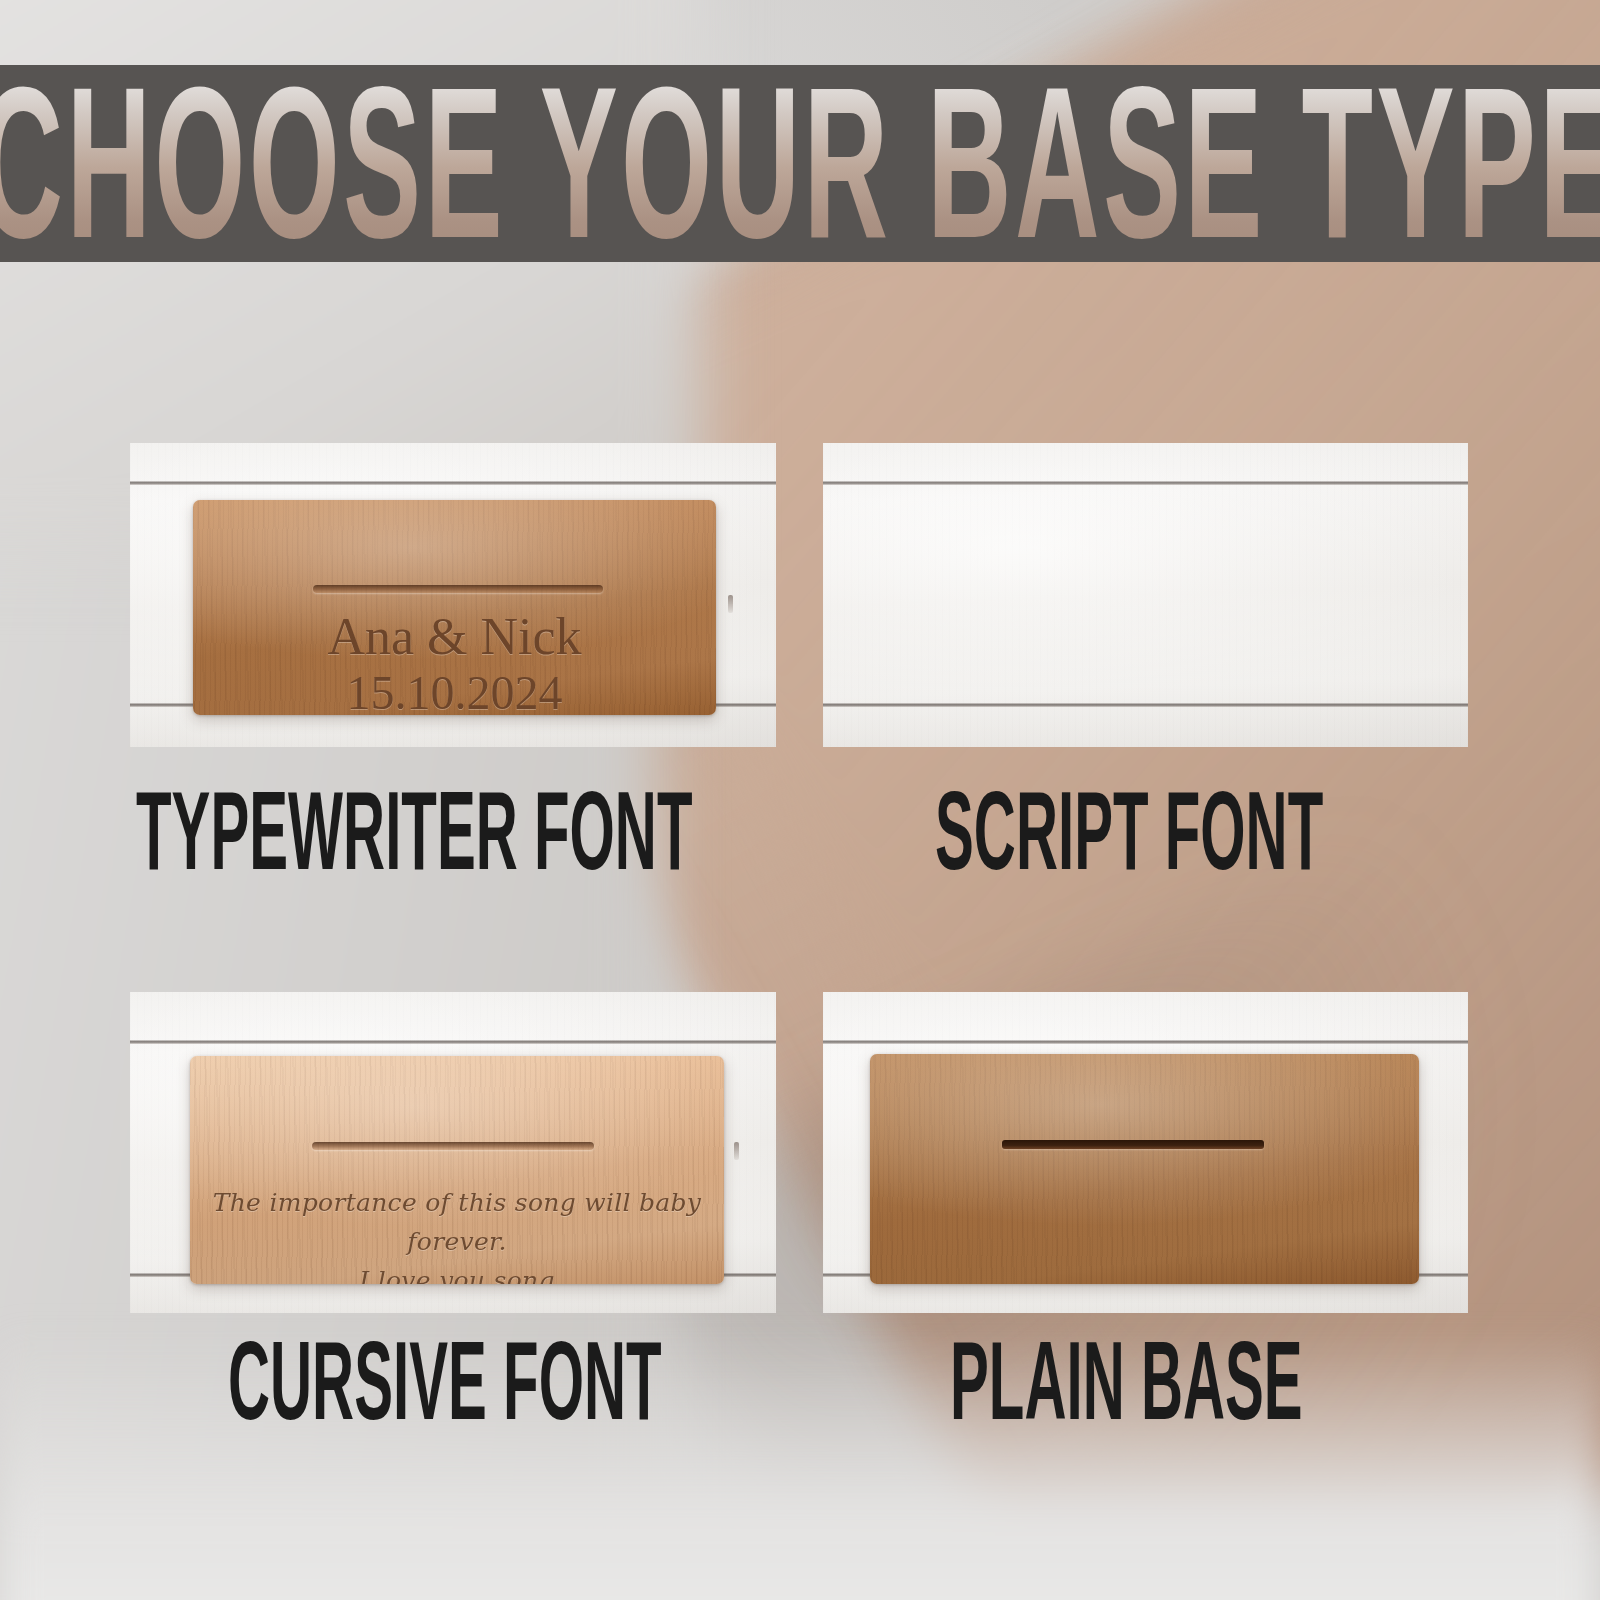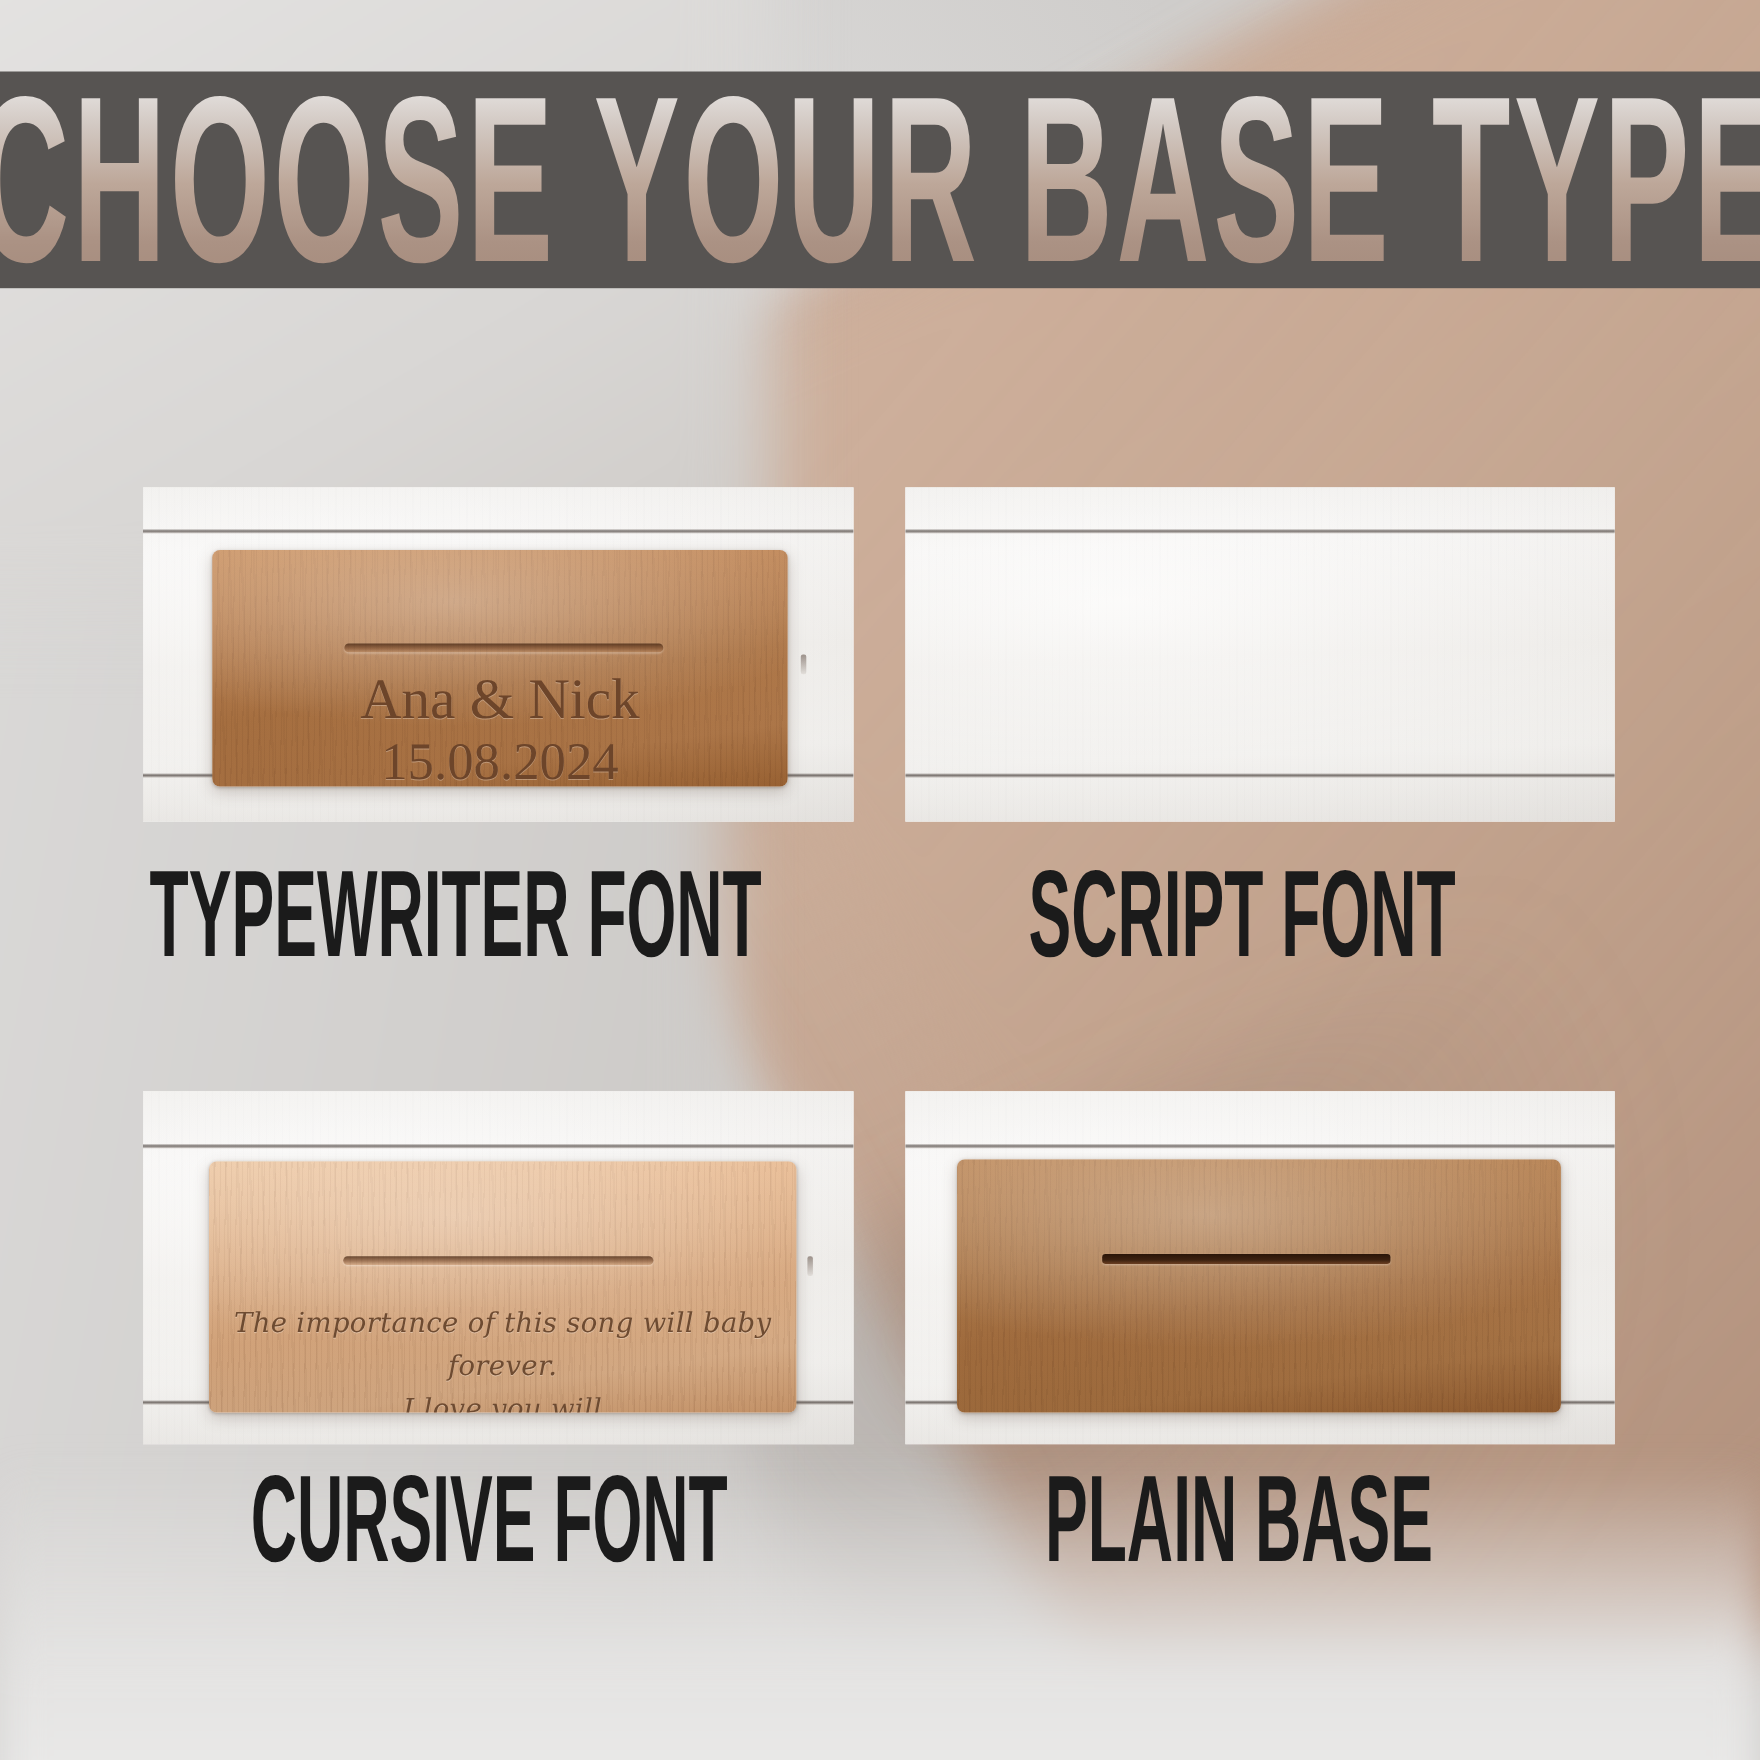--- a/index.html
+++ b/index.html
@@ -217,21 +217,21 @@
     <div class="seam top"></div>
     <div class="seam bot"></div>
     <div class="nail" style="left:598px;top:152px;"></div>
     <div class="base" style="left:63px;top:57px;width:235px;height:68px;width:523px;height:215px;
                 background:linear-gradient(172deg,#c68a56 0%,#bb7e4b 26%,#b0733f 55%,#b87c49 80%,#a96c38 100%);">
       <div class="grain"></div>
       <div class="sheen"></div>
       <div class="slot soft" style="left:120px;top:85px;width:290px;"></div>
       <div class="engrave eng-type" style="top:108px;">
         <div class="line1">Ana &amp; Nick</div>
-        <div class="line2">15.08.2024</div>
+        <div class="line2">15.10.2024</div>
       </div>
     </div>
   </div>
 
   <div class="card r1 c2">
     <div class="plank"></div>
     <div class="plank-shade"></div>
     <div class="seam top"></div>
     <div class="seam bot"></div>
   </div>
@@ -242,21 +242,21 @@
     <div class="seam top"></div>
     <div class="seam bot"></div>
     <div class="nail" style="left:604px;top:150px;"></div>
     <div class="base" style="left:60px;top:64px;width:534px;height:228px;
                 background:linear-gradient(172deg,#ecc49d 0%,#e7b78c 26%,#e0ac7f 56%,#e5b68c 80%,#d9a273 100%);">
       <div class="grain"></div>
       <div class="sheen"></div>
       <div class="slot soft" style="left:122px;top:86px;width:282px;"></div>
       <div class="engrave eng-cursive" style="top:128px;">
         <div class="l1">The importance of this song will baby forever.</div>
-        <div class="l2">I love you will</div>
+        <div class="l2">I love you song</div>
       </div>
     </div>
   </div>
 
   <div class="card r2 c2">
     <div class="plank"></div>
     <div class="plank-shade"></div>
     <div class="seam top"></div>
     <div class="seam bot"></div>
     <div class="base" style="left:47px;top:62px;width:549px;height:230px;

